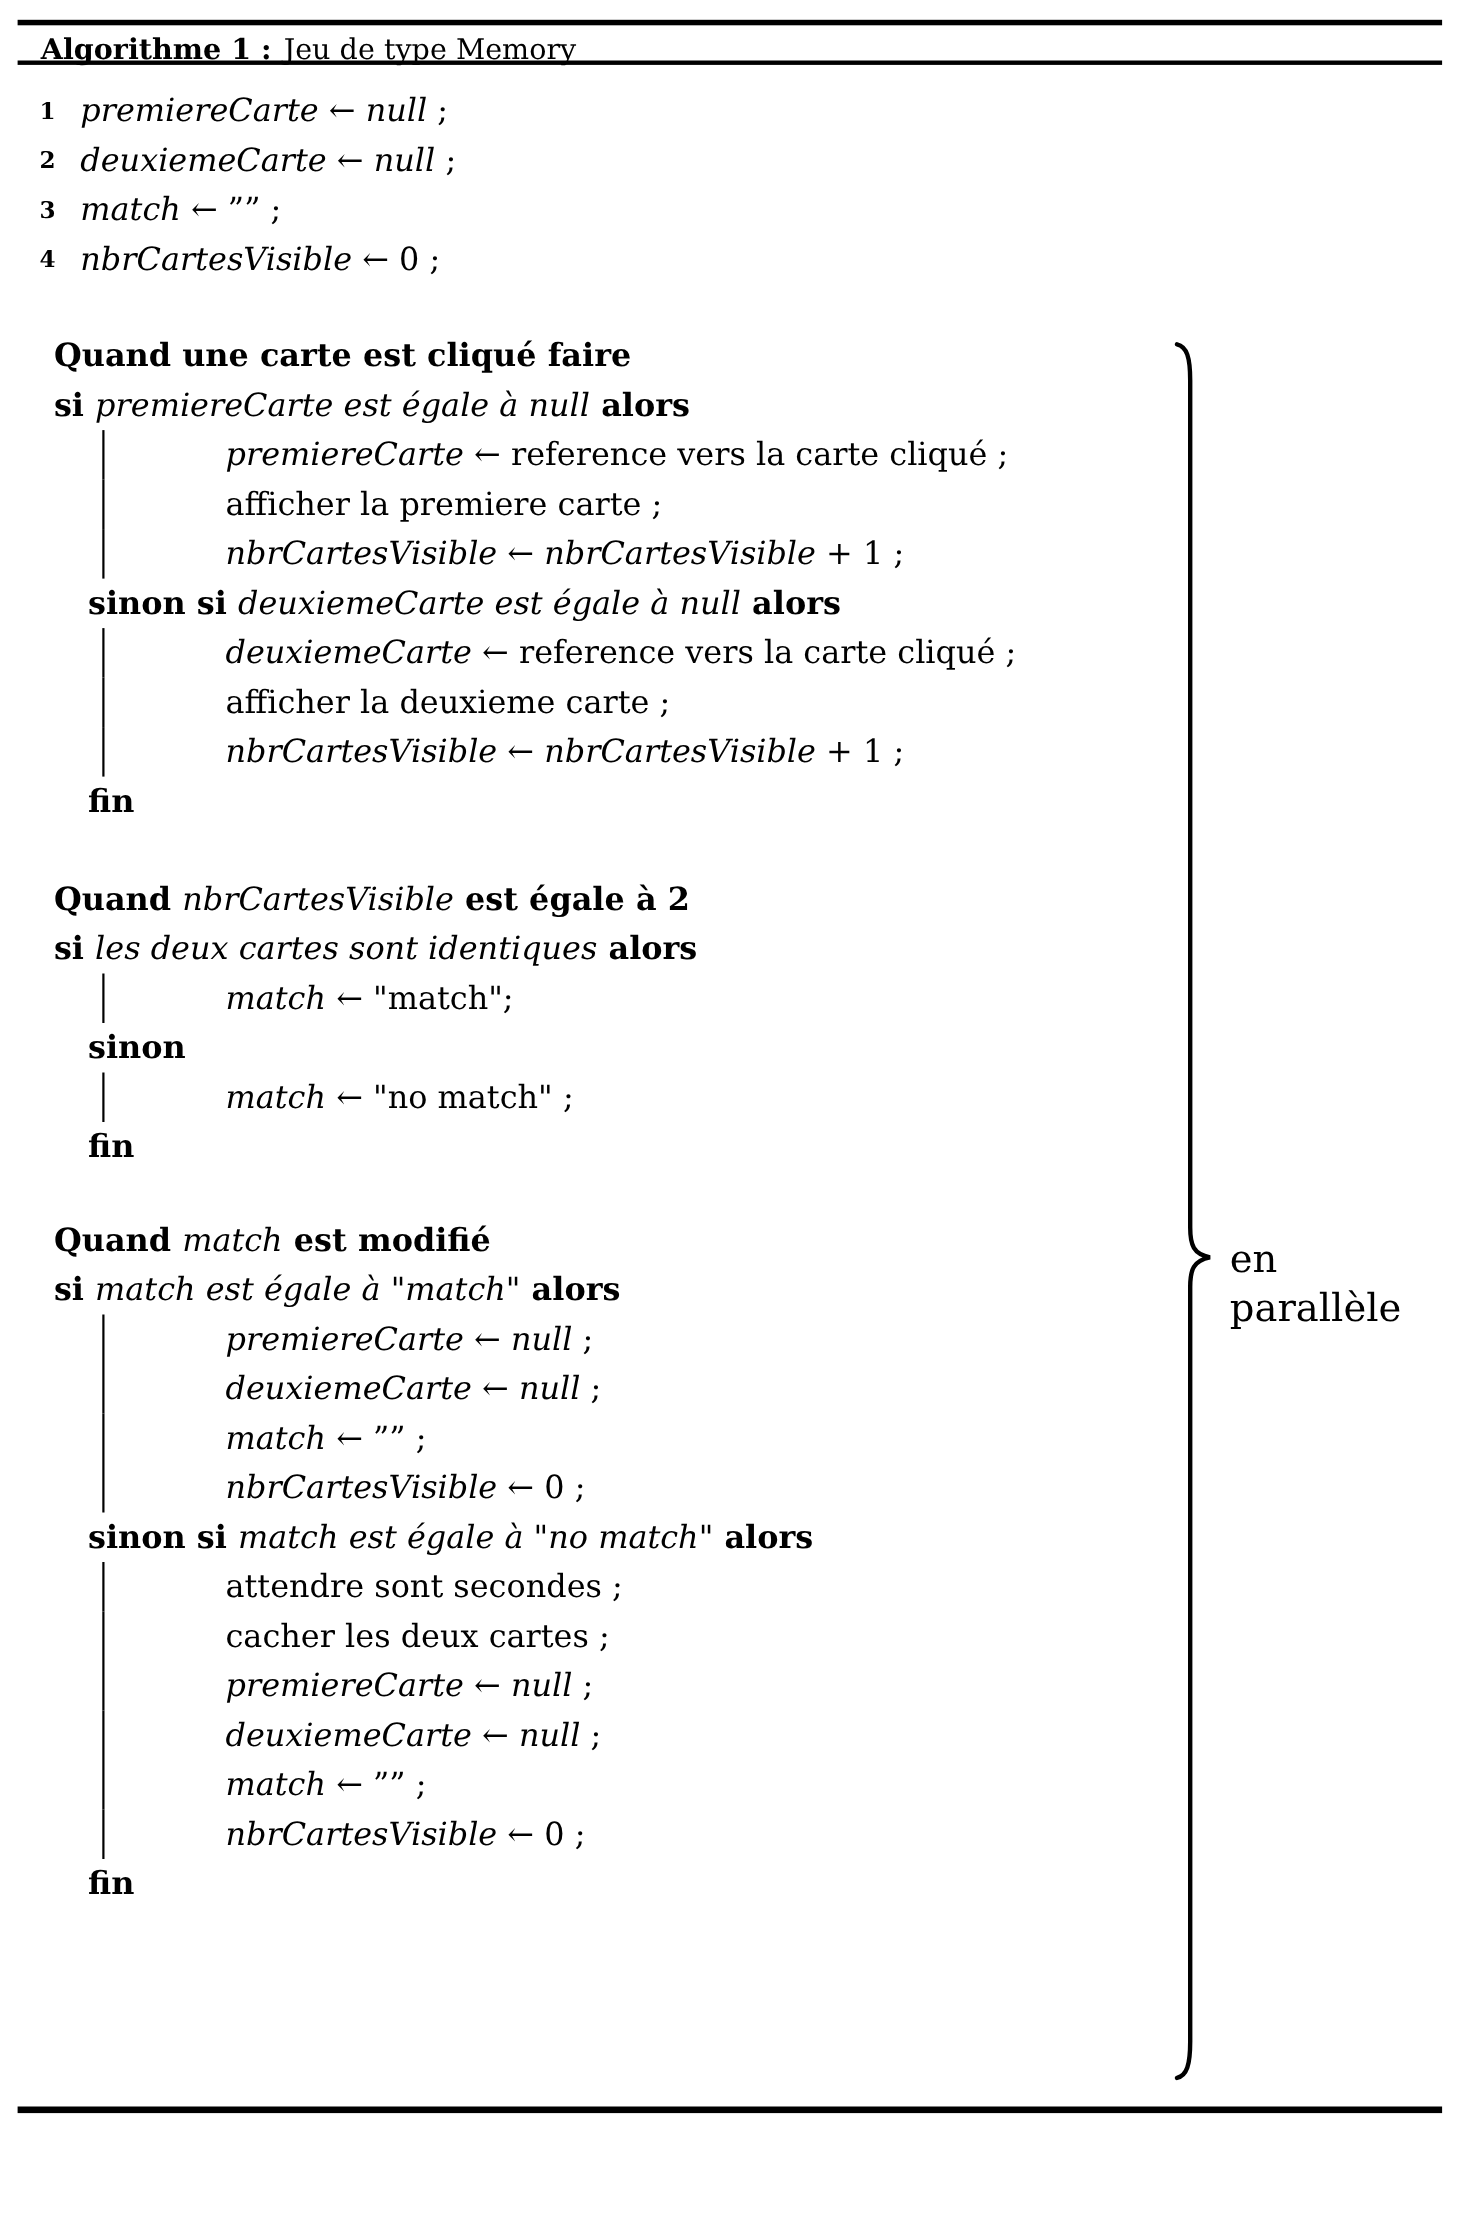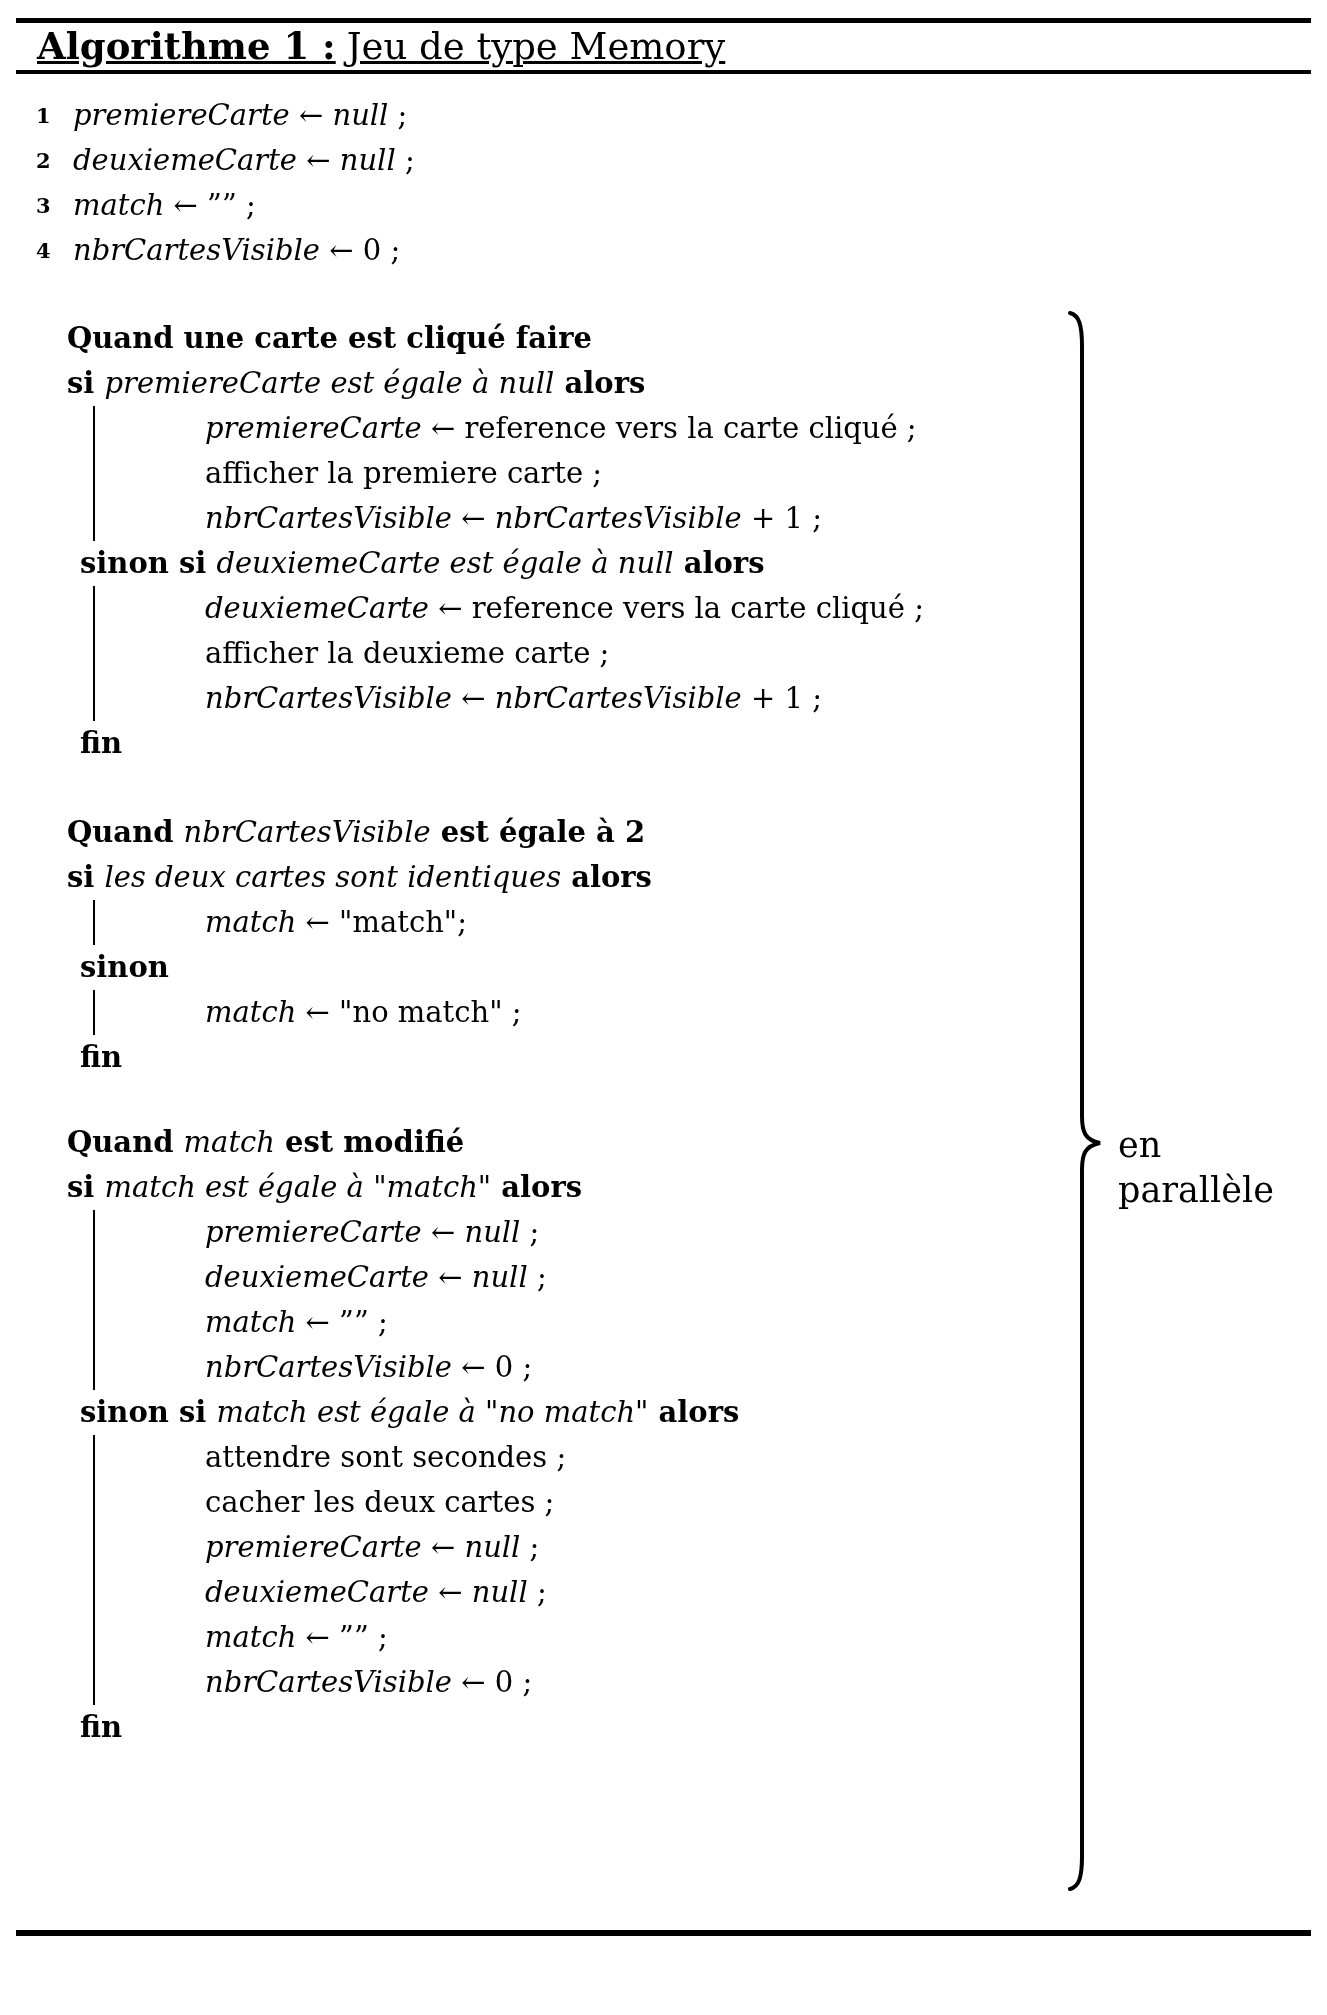--- a/index.html
+++ b/index.html
@@ -9,42 +9,41 @@
     background:#ffffff;
     color:#000;
     font-family:"DejaVu Serif", serif;
     overflow:hidden;
   }
   .rule{background:#000;margin:0 16px;}
   .rule-top{height:5px;margin-top:18px;}
   .rule-mid{height:4px;}
   .rule-bottom{height:6px;margin-top:180px;}
   .title-row{
-    height:47px;line-height:47px;
-    font-size:37px;
+    height:32px;line-height:47px;
+    font-size:26px;
     padding-left:37px;
     white-space:pre;
-    text-decoration:underline;
   }
   .title-label{font-weight:bold;}
   .title-text{margin-left:11px;}
   #preamble{margin-top:19px;}
   .block{margin-top:44px;}
   .block:nth-child(1){margin-top:43px;}
   .block:nth-child(2){}
   .block:nth-child(3){margin-top:40px;}
   .line{
     position:relative;
     height:45px;line-height:45px;
     font-size:29px;
     white-space:pre;
     color:#000;
   }
   .line.pre{padding-left:73px;}
-  .line.header,.line.si{padding-left:67px;}
+  .line.header,.line.si{padding-left:49px;}
   .line.sinon,.line.fin{padding-left:80px;}
   .line.stmt{padding-left:205px;}
   .line.stmt::before{
     content:"";
     position:absolute;
     left:93px;top:0;height:100%;width:2px;
     background:#000;
   }
   .num{
     position:absolute;left:36px;top:0;

